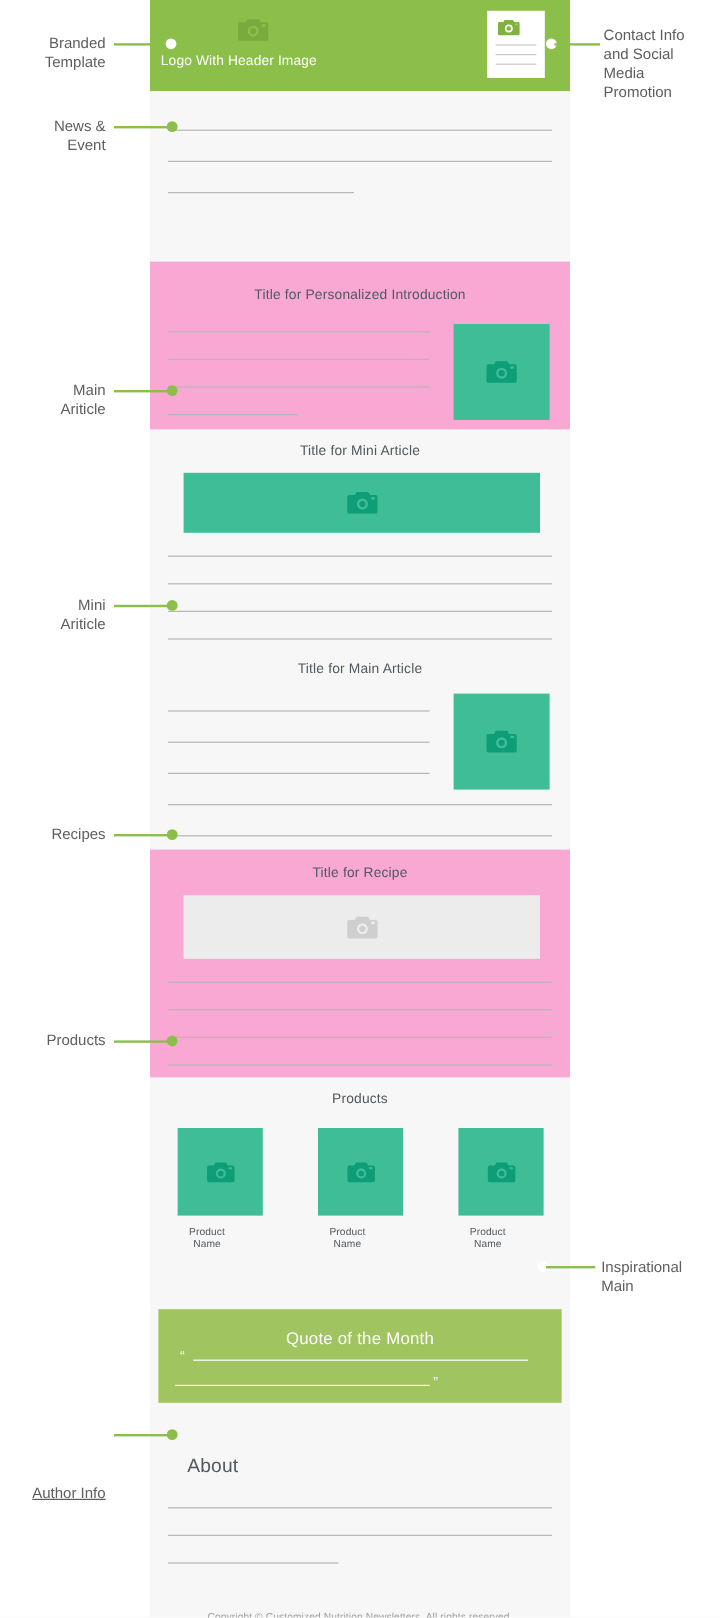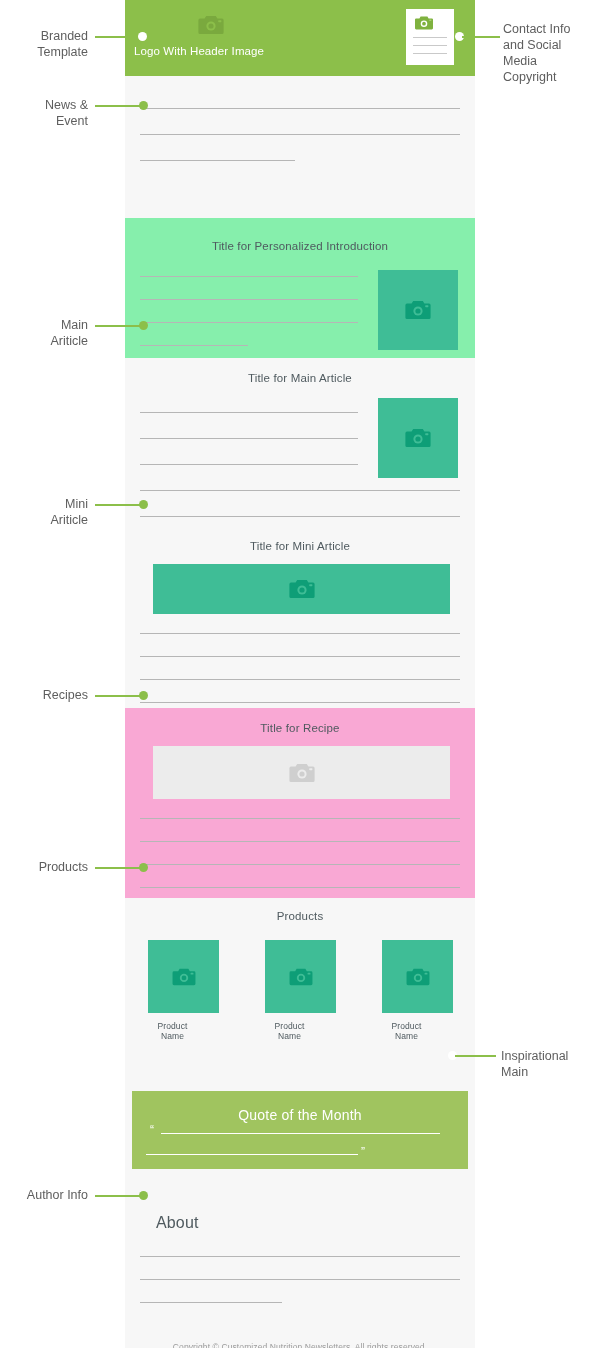--- a/index.html
+++ b/index.html
@@ -42,21 +42,21 @@
     text-align:center;color:#4f5a5f;font-size:11.5px;
     letter-spacing:.15px;
   }
   .line{height:1px;background:#b6b6b6;}
 
   
   .news{padding-top:18px;height:142px;box-sizing:border-box;background:#f7f7f7;}
   .news .line{margin:0 15px 0 15px;}
 
   
-  .intro{background:#86efac;height:140px;box-sizing:border-box;padding-top:22px;}
+  .intro{background:#f9a8d4;height:140px;box-sizing:border-box;padding-top:22px;}
   .intro-body{position:relative;margin-top:18px;height:86px;}
   .intro-body .line{position:absolute;left:15px;width:218px;}
   .img-green{
     background:#3fbd96;position:absolute;
     display:flex;align-items:center;justify-content:center;
   }
   .img-gray{
     background:#ececec;position:absolute;
     display:flex;align-items:center;justify-content:center;
   }
@@ -175,20 +175,38 @@
       <div class="line" style="top:52px"></div>
       <div class="line" style="top:75px;width:108px"></div>
       <div class="img-green" style="left:253px;top:0;width:80px;height:80px;">
         <svg width="28" height="22" viewBox="0 0 28 22" aria-hidden="true">
           <path d="M9.2 2h9.6l1.6 2.6H25A1.6 1.6 0 0 1 26.6 6.2v12.2A1.6 1.6 0 0 1 25 20H3a1.6 1.6 0 0 1-1.6-1.6V6.2A1.6 1.6 0 0 1 3 4.6h4.6L9.2 2z" fill="#0e9e77"></path>
           <circle cx="14" cy="12" r="4.6" fill="#3fbd96"></circle>
           <circle cx="14" cy="12" r="2.6" fill="#0e9e77"></circle>
           <rect x="21.2" y="6.2" width="3.2" height="2" rx="0.6" fill="#3fbd96"></rect>
         </svg>
       </div>
+    </div>
+  </div>
+
+  <div class="section mini-art">
+    <div class="sec-title">Title for Mini Article</div>
+    <div class="mini-body">
+      <div class="img-green" style="left:28px;top:0;width:297px;height:50px;">
+        <svg width="28" height="22" viewBox="0 0 28 22" aria-hidden="true">
+          <path d="M9.2 2h9.6l1.6 2.6H25A1.6 1.6 0 0 1 26.6 6.2v12.2A1.6 1.6 0 0 1 25 20H3a1.6 1.6 0 0 1-1.6-1.6V6.2A1.6 1.6 0 0 1 3 4.6h4.6L9.2 2z" fill="#0e9e77"></path>
+          <circle cx="14" cy="12" r="4.6" fill="#3fbd96"></circle>
+          <circle cx="14" cy="12" r="2.6" fill="#0e9e77"></circle>
+          <rect x="21.2" y="6.2" width="3.2" height="2" rx="0.6" fill="#3fbd96"></rect>
+        </svg>
+      </div>
+      <div class="fline" style="top:69px"></div>
+      <div class="fline" style="top:92px"></div>
+      <div class="fline" style="top:115px"></div>
+      <div class="fline" style="top:138px"></div>
     </div>
   </div>
 
   <div class="section main-art">
     <div class="sec-title">Title for Main Article</div>
     <div class="main-body">
       <div class="sline" style="top:14px"></div>
       <div class="sline" style="top:40px"></div>
       <div class="sline" style="top:66px"></div>
       <div class="fline" style="top:92px"></div>
@@ -197,38 +215,20 @@
         <svg width="28" height="22" viewBox="0 0 28 22" aria-hidden="true">
           <path d="M9.2 2h9.6l1.6 2.6H25A1.6 1.6 0 0 1 26.6 6.2v12.2A1.6 1.6 0 0 1 25 20H3a1.6 1.6 0 0 1-1.6-1.6V6.2A1.6 1.6 0 0 1 3 4.6h4.6L9.2 2z" fill="#0e9e77"></path>
           <circle cx="14" cy="12" r="4.6" fill="#3fbd96"></circle>
           <circle cx="14" cy="12" r="2.6" fill="#0e9e77"></circle>
           <rect x="21.2" y="6.2" width="3.2" height="2" rx="0.6" fill="#3fbd96"></rect>
         </svg>
       </div>
     </div>
   </div>
 
-  <div class="section mini-art">
-    <div class="sec-title">Title for Mini Article</div>
-    <div class="mini-body">
-      <div class="img-green" style="left:28px;top:0;width:297px;height:50px;">
-        <svg width="28" height="22" viewBox="0 0 28 22" aria-hidden="true">
-          <path d="M9.2 2h9.6l1.6 2.6H25A1.6 1.6 0 0 1 26.6 6.2v12.2A1.6 1.6 0 0 1 25 20H3a1.6 1.6 0 0 1-1.6-1.6V6.2A1.6 1.6 0 0 1 3 4.6h4.6L9.2 2z" fill="#0e9e77"></path>
-          <circle cx="14" cy="12" r="4.6" fill="#3fbd96"></circle>
-          <circle cx="14" cy="12" r="2.6" fill="#0e9e77"></circle>
-          <rect x="21.2" y="6.2" width="3.2" height="2" rx="0.6" fill="#3fbd96"></rect>
-        </svg>
-      </div>
-      <div class="fline" style="top:69px"></div>
-      <div class="fline" style="top:92px"></div>
-      <div class="fline" style="top:115px"></div>
-      <div class="fline" style="top:138px"></div>
-    </div>
-  </div>
-
   <div class="section recipe">
     <div class="sec-title">Title for Recipe</div>
     <div class="recipe-body">
       <div class="img-gray" style="left:28px;top:0;width:297px;height:53px;">
         <svg width="28" height="22" viewBox="0 0 28 22" aria-hidden="true">
           <path d="M9.2 2h9.6l1.6 2.6H25A1.6 1.6 0 0 1 26.6 6.2v12.2A1.6 1.6 0 0 1 25 20H3a1.6 1.6 0 0 1-1.6-1.6V6.2A1.6 1.6 0 0 1 3 4.6h4.6L9.2 2z" fill="#cfcfcf"></path>
           <circle cx="14" cy="12" r="4.6" fill="#ececec"></circle>
           <circle cx="14" cy="12" r="2.6" fill="#cfcfcf"></circle>
           <rect x="21.2" y="6.2" width="3.2" height="2" rx="0.6" fill="#ececec"></rect>
         </svg>
@@ -314,21 +314,21 @@
   <div class="dot white" style="left:138px;top:32px;"></div>
 </div>
 
 <div class="callout">
   <div class="dot white" style="left:455px;top:32px;"></div>
   <div class="leader" style="left:462px;top:36px;width:38px;"></div>
   <div class="lbl left-al" style="left:503px;top:21px;width:97px;">
     <span>Contact Info</span><br>
     <span>and Social</span><br>
     <span>Media</span><br>
-    <span>Copyright</span>
+    <span>Promotion</span>
   </div>
 </div>
 
 <div class="callout">
   <div class="lbl right-al" style="left:0;top:97px;width:88px;">
     <span>News &amp;</span><br>
     <span>Event</span>
   </div>
   <div class="leader" style="left:95px;top:105px;width:48px;"></div>
   <div class="dot" style="left:139px;top:101px;"></div>
@@ -371,18 +371,18 @@
 <div class="callout">
   <div class="dot white" style="left:448px;top:1051px;"></div>
   <div class="leader" style="left:455px;top:1055px;width:41px;"></div>
   <div class="lbl left-al" style="left:501px;top:1048px;width:99px;">
     <span>Inspirational</span><br>
     <span>Main</span>
   </div>
 </div>
 
 <div class="callout">
-  <div class="lbl right-al" style="left:0;top:1187px;width:88px;">
+  <div class="lbl right-al" style="left:0;top:1236px;width:88px;text-decoration:underline;">
     <span>Author Info</span>
   </div>
   <div class="leader" style="left:95px;top:1195px;width:48px;"></div>
   <div class="dot" style="left:139px;top:1191px;"></div>
 </div>
 
 </body></html>

